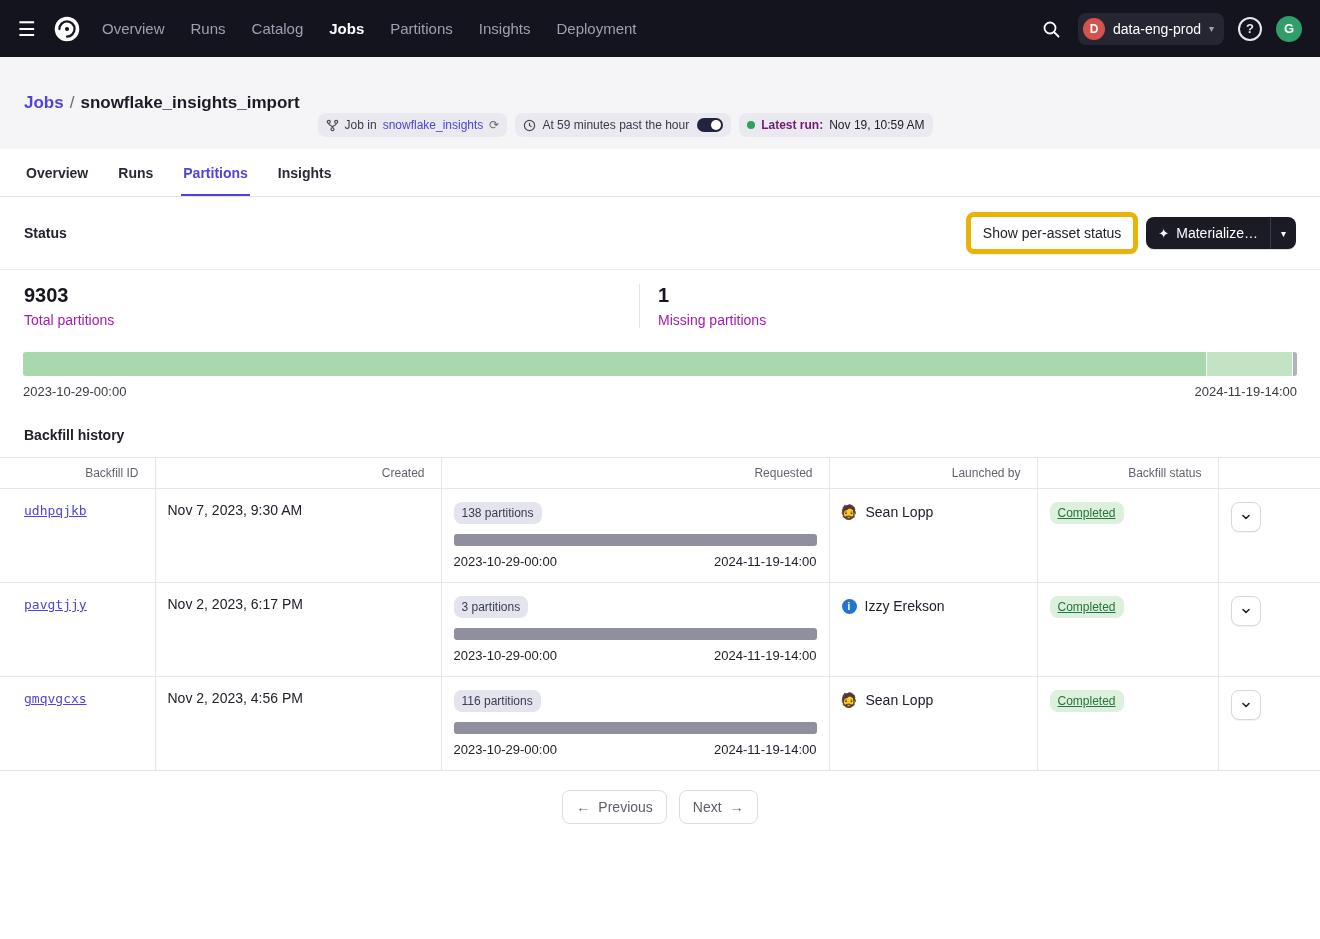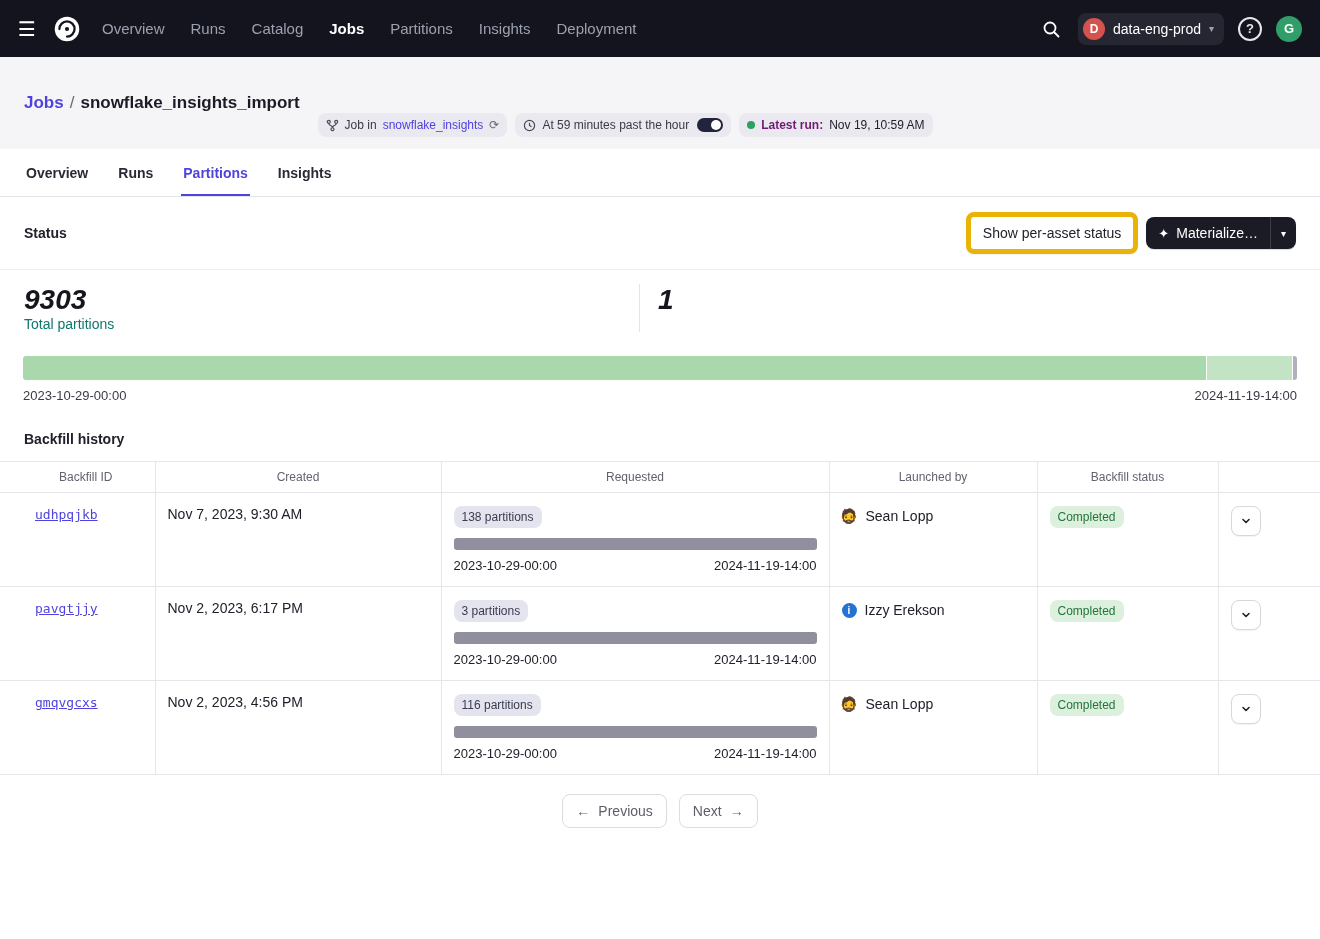--- a/index.html
+++ b/index.html
@@ -55,42 +55,42 @@
   .btn-outline { background:#fff; border:5px solid #eab308; border-radius:8px; padding:8px 12px; font-size:14px; color:#21212B; box-shadow:0 1px 1px rgba(0,0,0,0.05); cursor:pointer; font-family:inherit; }
   .btn-split { display:flex; background:#1B1B26; border-radius:8px; overflow:hidden; color:#fff; box-shadow:0 1px 1px rgba(0,0,0,0.15); }
   .btn-split .main { padding:8px 12px; font-size:14px; display:flex; gap:7px; align-items:center; cursor:pointer; }
   .btn-split .sparkle { font-size:13px; }
   .btn-split .caret { padding:8px 10px; border-left:1px solid #3C3C4A; font-size:10px; display:flex; align-items:center; cursor:pointer; }
 
   .stats { display:flex; border-top:1px solid #EFEFF3; padding:14px 0 20px; }
   .stat { padding:0 24px; }
   .stat:first-child { flex:0 0 639px; }
   .stat + .stat { border-left:1px solid #E4E4EA; padding-left:18px; flex:1; }
-  .stat-value { font-size:28px; font-weight:700; color:#16161E;font-style:italic; }
-  .stat-label { font-size:14px; color:#0f766e; }
+  .stat-value { font-size:20px; font-weight:700; color:#16161E; }
+  .stat-label { font-size:14px; margin-top:5px; color:#a21caf; }
 
   .partition-bar { margin:4px 23px 0; height:24px; display:flex; border-radius:3px; overflow:hidden; }
   .bar-seg { height:100%; }
   .bar-labels { display:flex; justify-content:space-between; margin:8px 23px 0; font-size:13px; color:#3A3A46; }
 
   
   .backfill-heading { font-size:14px; font-weight:700; padding:28px 24px 14px; }
   table { width:1320px; border-collapse:collapse; table-layout:fixed; }
-  th { font-size:12px; color:#63636F; font-weight:400; text-align:center; padding:8px 7px; border-top:1px solid #E6E6EA; border-bottom:1px solid #E6E6EA; }
+  th { font-size:12px; color:#63636F; font-weight:400; text-align:right; padding:8px 16px; border-top:1px solid #E6E6EA; border-bottom:1px solid #E6E6EA; }
   td { padding:13px 12px; vertical-align:top; border-bottom:1px solid #E6E6EA; font-size:14px; }
   th:first-child, td:first-child { padding-left:24px; }
   th + th, td + td { border-left:1px solid #E6E6EA; }
-  .id-link { font-family:"DejaVu Sans Mono","Liberation Mono",monospace; font-size:13px; color:#4F43DD; text-decoration:underline; cursor:pointer;margin-left:11px; }
+  .id-link { font-family:"DejaVu Sans Mono","Liberation Mono",monospace; font-size:13px; color:#4F43DD; text-decoration:underline; cursor:pointer; }
   .count-pill { display:inline-block; background:#E4E4EF; color:#3A3B50; font-size:12px; border-radius:8px; padding:4px 8px; }
   .req-bar { height:12px; background:#8F8F9D; border-radius:3px; margin-top:10px; }
   .req-dates { display:flex; justify-content:space-between; font-size:13px; color:#21212B; margin-top:8px; }
   .launched { display:flex; gap:8px; align-items:center; font-size:14px; padding-top:2px; }
   .avatar-photo { width:16px; height:16px; font-size:14px; line-height:1; display:flex; align-items:center; justify-content:center; }
   .avatar-info { width:15px; height:15px; border-radius:50%; background:#2573D0; color:#fff; font-size:10px; font-weight:700; display:flex; align-items:center; justify-content:center; }
-  .status-pill { display:inline-block; background:#DDEFDD; color:#20763B; font-size:12px; border-radius:8px; padding:4px 8px; }
+  .status-pill { display:inline-block; background:#DDEFDD; color:#20763B; font-size:12px; border-radius:8px; padding:4px 8px;text-decoration:underline; }
   .row-action { width:30px; height:30px; border:1px solid #D7D7DE; border-radius:8px; background:#fff; display:flex; align-items:center; justify-content:center; cursor:pointer; box-shadow:0 1px 1px rgba(0,0,0,0.05); }
 
   
   .pagination { display:flex; justify-content:center; gap:12px; margin-top:19px; }
   .page-btn { display:flex; gap:8px; align-items:center; border:1px solid #DCDCE2; background:#fff; border-radius:8px; padding:8px 13px; font-size:14px; color:#5E5E6A; cursor:pointer; font-family:inherit; }
 </style>
 </head>
 <body>
 
 <div class="topnav">
@@ -181,20 +181,21 @@
   </div>
 </div>
 
 <div class="stats">
   <div class="stat">
     <div class="stat-value">9303</div>
     <div class="stat-label">Total partitions</div>
   </div>
   <div class="stat">
     <div class="stat-value">1</div>
+    <div class="stat-label">Missing partitions</div>
   </div>
 </div>
 
 <div class="partition-bar">
   <div class="bar-seg" style="width:93%;background:#A9D8AD"></div>
   <div class="bar-seg" style="width:6.7%;background:#C3E3C5;margin-left:1px"></div>
   <div class="bar-seg" style="width:0.3%;background:#AEB2BB;margin-left:1px"></div>
 </div>
 <div class="bar-labels">
   <span>2023-10-29-00:00</span>

